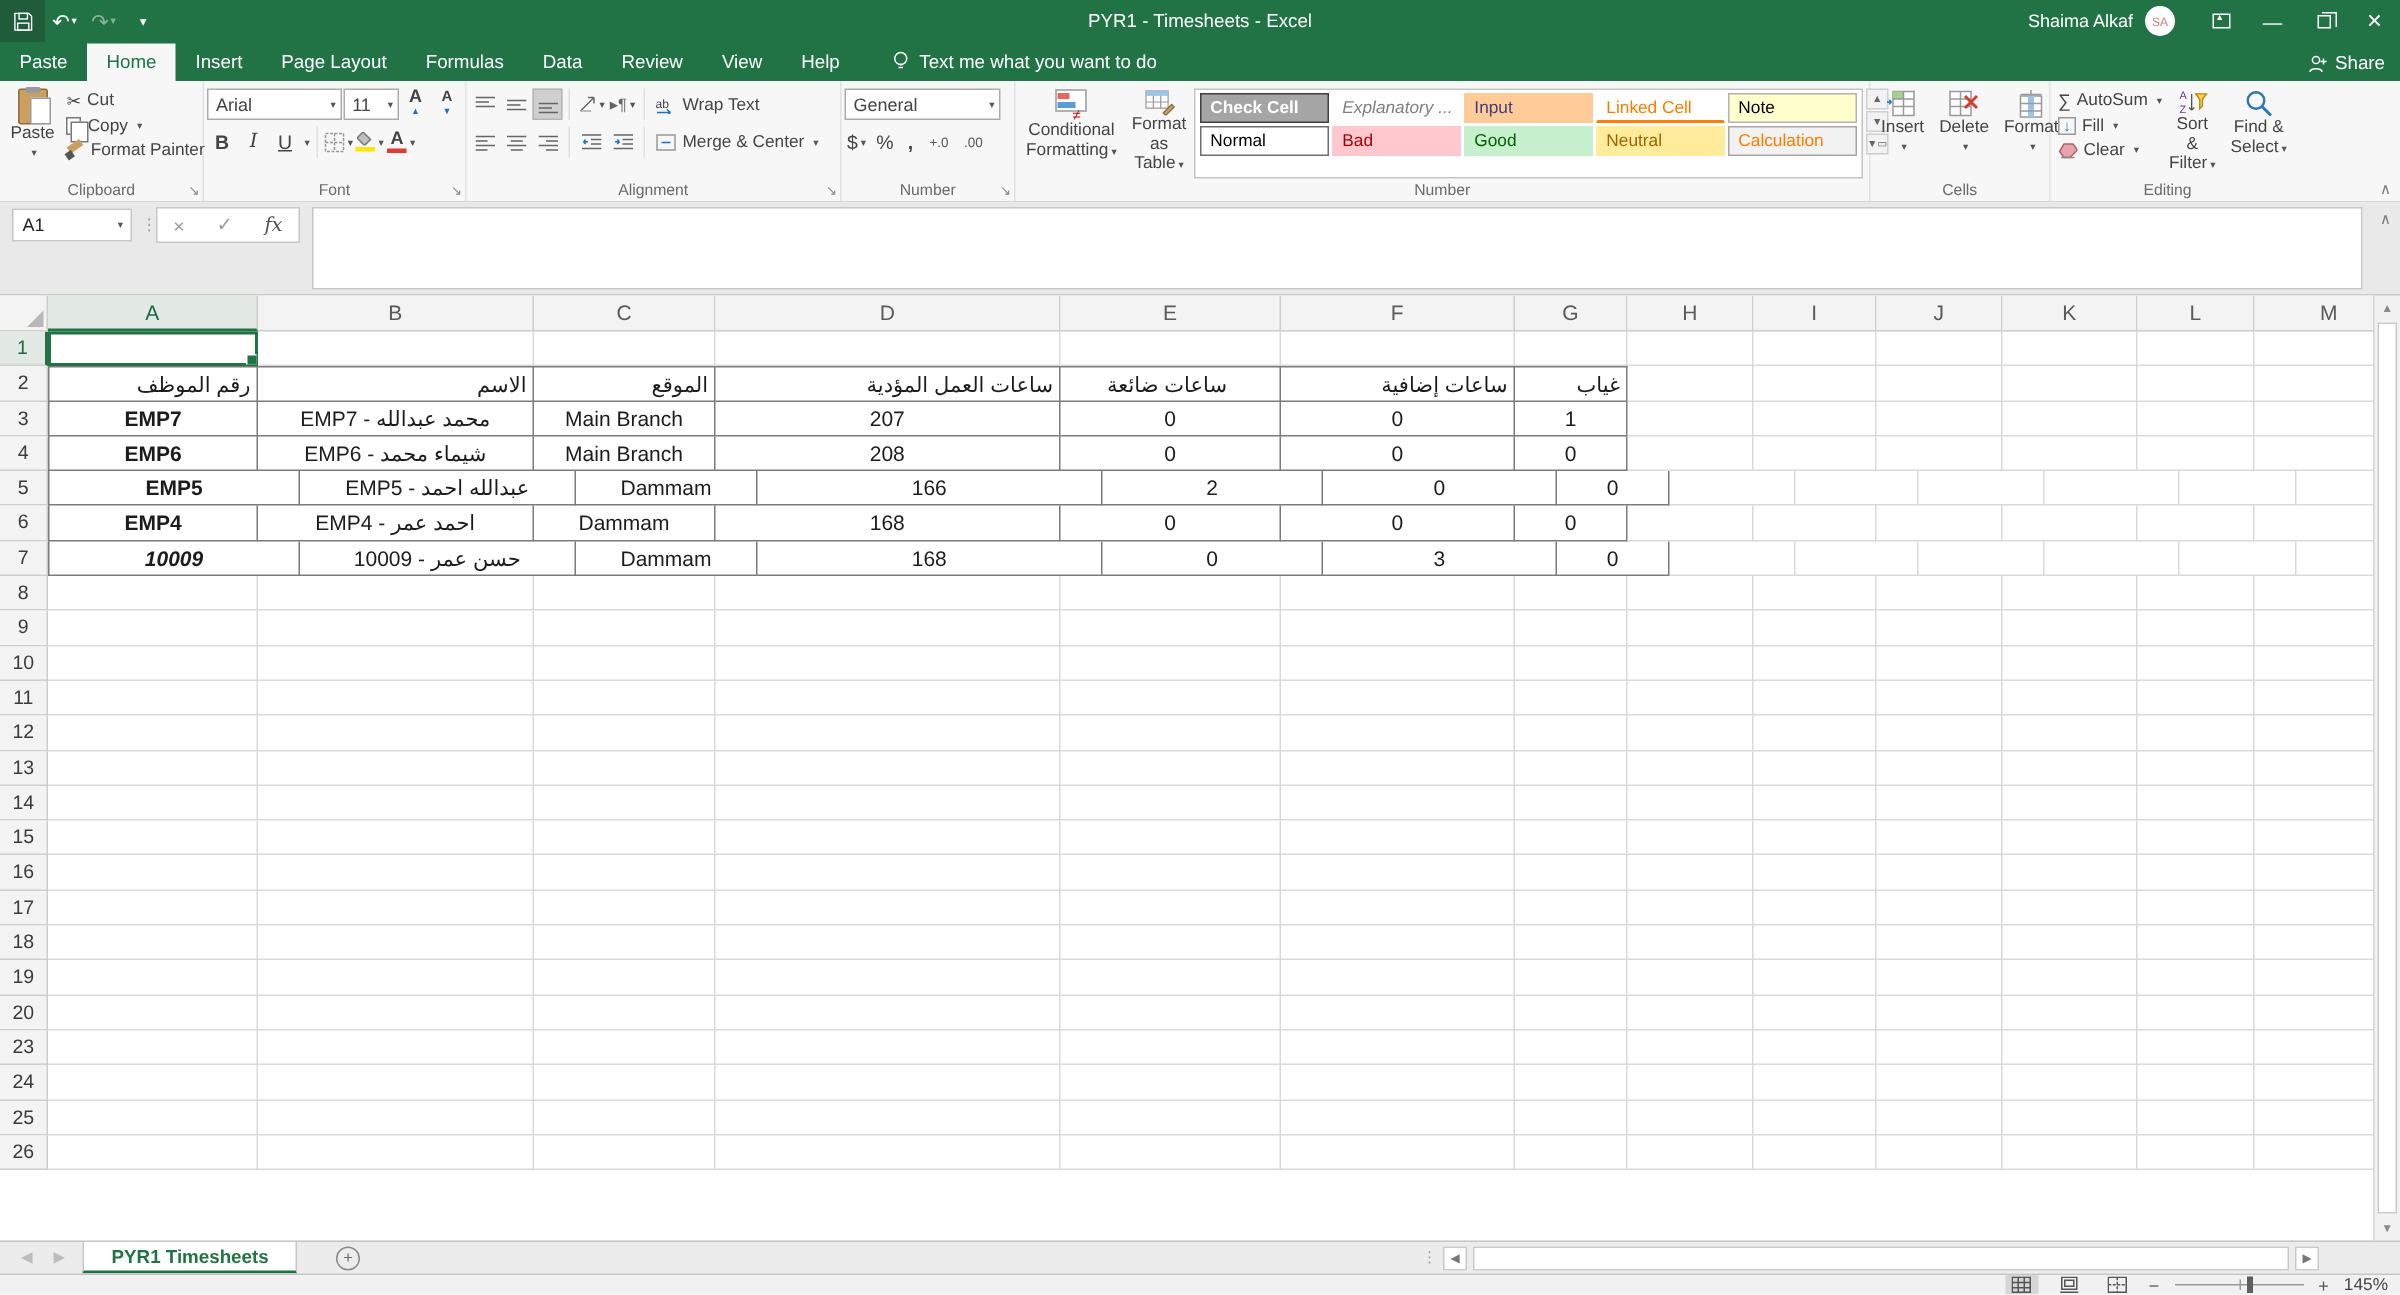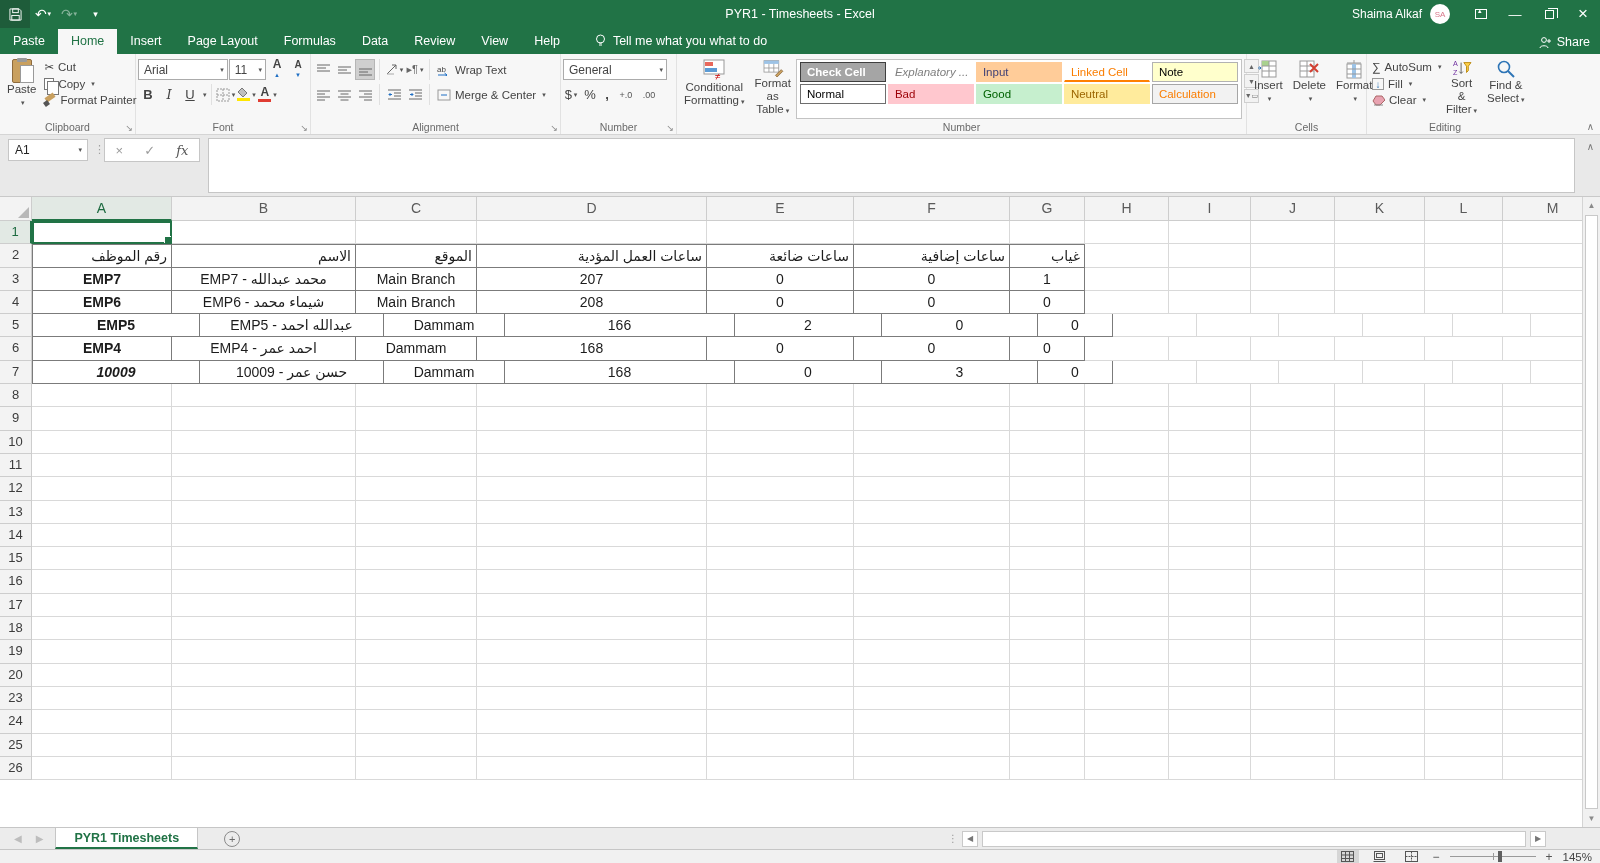--- a/index.html
+++ b/index.html
@@ -177,21 +177,21 @@
         <div class="rtab">Data</div>
         <div class="rtab">Review</div>
         <div class="rtab">View</div>
         <div class="rtab">Help</div>
       </div>
     <div class="tellme">
       <svg width="11" height="14" viewBox="0 0 11 14">
           <circle cx="5.5" cy="5" r="4" fill="none" stroke="#fff"></circle>
           <path d="M4 9 h3 M4 11 h3" stroke="#fff"></path>
         </svg>
-      <span>Tell me what you what to do</span>
+      <span>Text me what you want to do</span>
     </div>
     <div class="share">
       <svg width="14" height="13" viewBox="0 0 14 13">
           <circle cx="6" cy="4" r="2.4" fill="none" stroke="#fff"></circle>
           <path d="M2 12 c0-3 8-3 8 0" fill="none" stroke="#fff"></path>
           <path d="M11 3 v4 M9 5 h4" stroke="#fff"></path>
         </svg>
       <span>Share</span>
     </div>
   </div>
@@ -552,21 +552,21 @@
           <div class="cc" style="width: 90px;"></div>
           <div class="cc" style="width: 78px;"></div>
           <div class="cc" style="width: 100px;"></div>
         </div>
         <div class="grow">
           <div class="rh">2</div>
           <div class="cc tb tb-l tb-t c-ar-right" style="width: 140px;">رقم الموظف</div>
           <div class="cc tb tb-t c-ar-right" style="width: 184px;">الاسم</div>
           <div class="cc tb tb-t c-ar-right" style="width: 121px;">الموقع</div>
           <div class="cc tb tb-t c-ar-right" style="width: 230px;">ساعات العمل المؤدية</div>
-          <div class="cc tb tb-t c-ar-right" style="width: 147px;">ساعات ضائعة</div>
+          <div class="cc tb tb-t c-ar-right" style="width: 147px; text-align: center;">ساعات ضائعة</div>
           <div class="cc tb tb-t c-ar-right" style="width: 156px;">ساعات إضافية</div>
           <div class="cc tb tb-t c-ar-right" style="width: 75px;">غياب</div>
           <div class="cc" style="width: 84px;"></div>
           <div class="cc" style="width: 82px;"></div>
           <div class="cc" style="width: 84px;"></div>
           <div class="cc" style="width: 90px;"></div>
           <div class="cc" style="width: 78px;"></div>
           <div class="cc" style="width: 100px;"></div>
         </div>
         <div class="grow">

